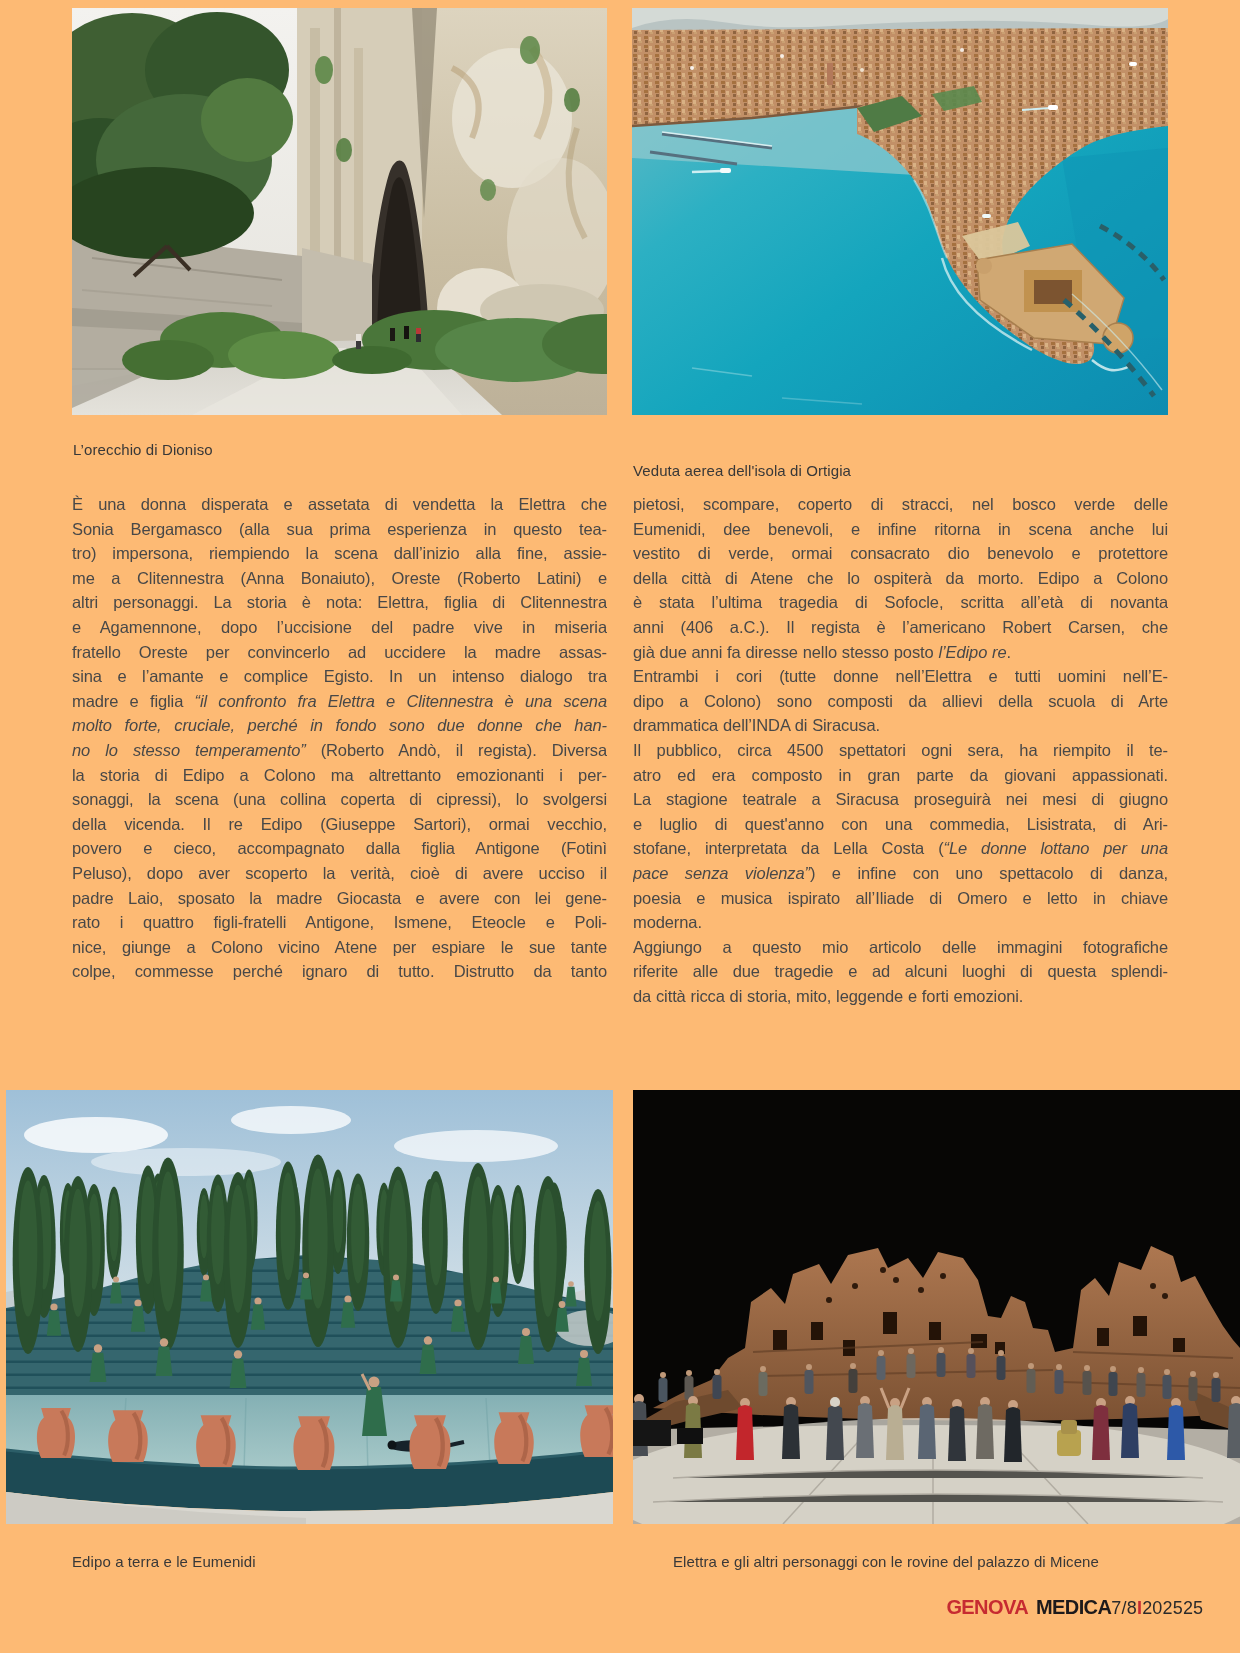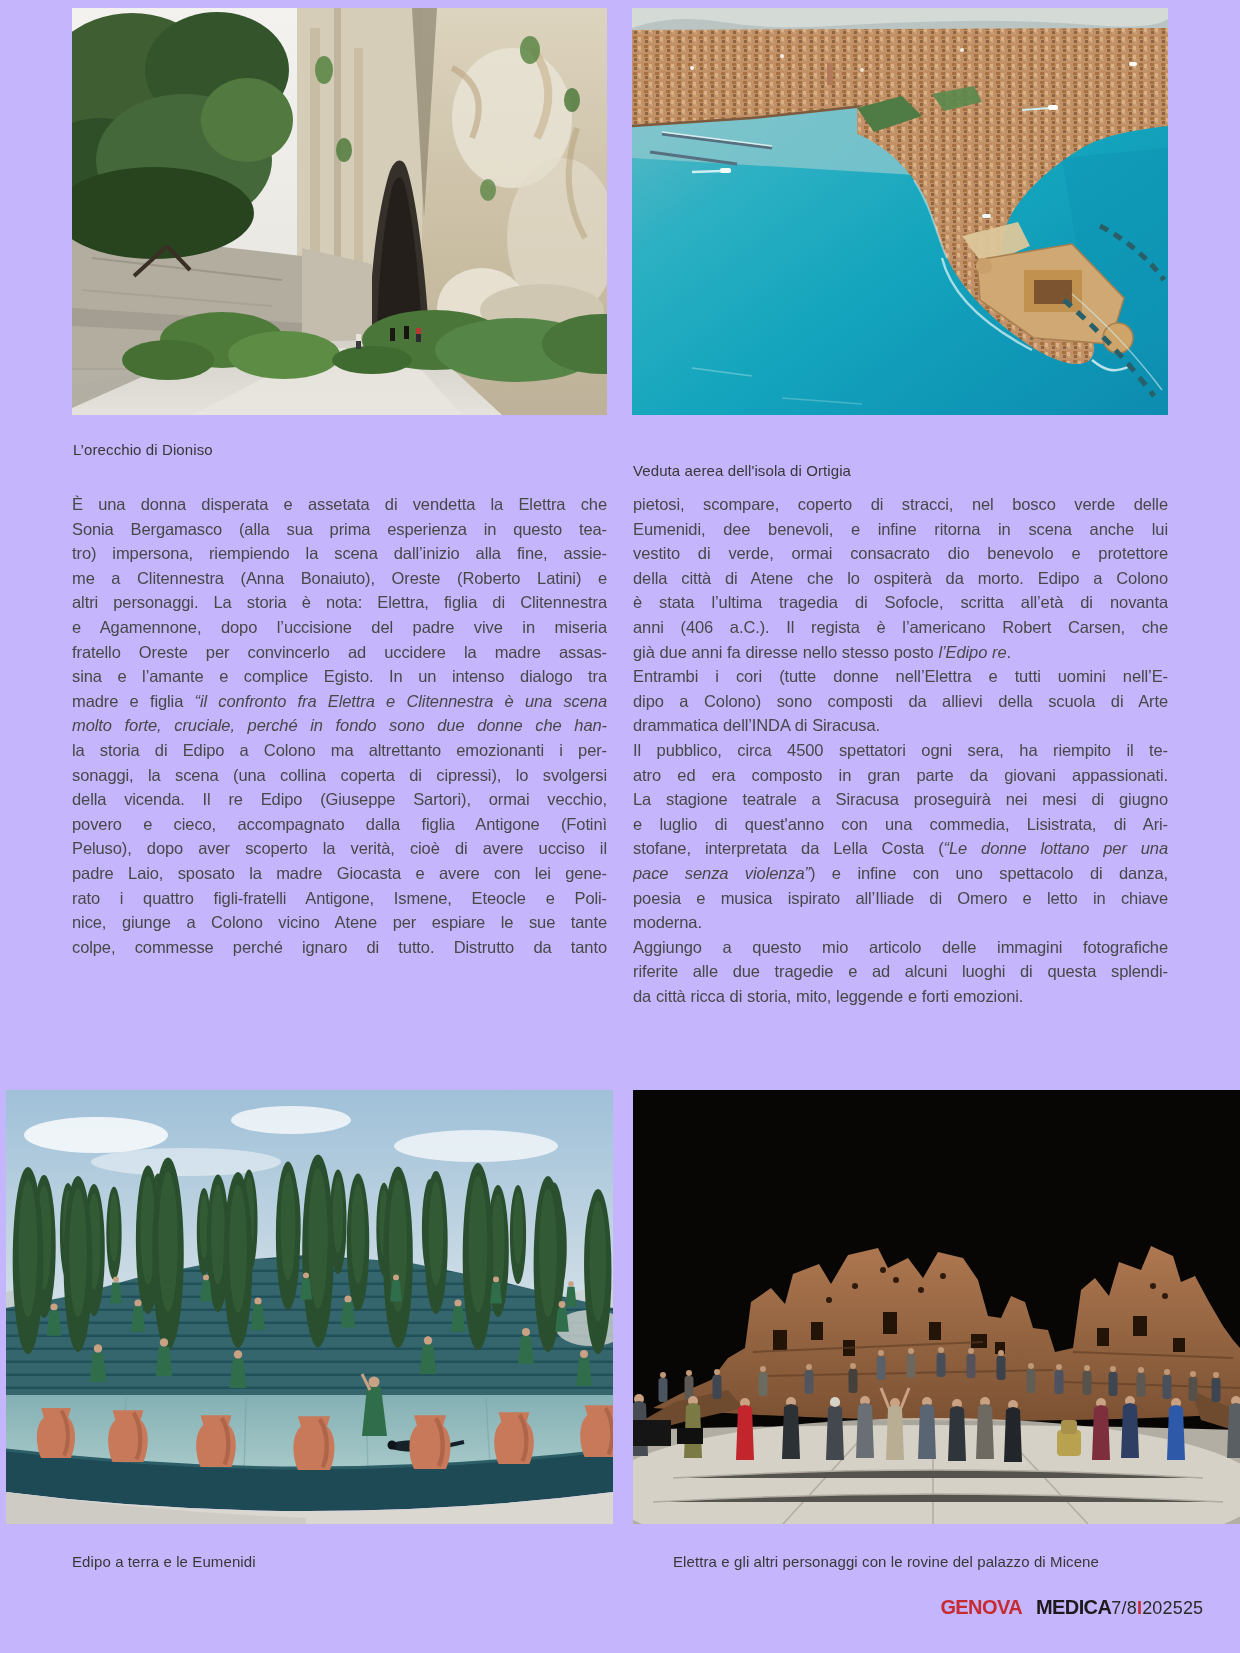--- a/index.html
+++ b/index.html
@@ -1,30 +1,30 @@
 <!DOCTYPE html>
 <html><head>
 <meta charset="utf-8">
 <style>
   html,body{margin:0;padding:0;background:#ffffff;}
-  .page{position:relative;width:1240px;height:1653px;background:#c4b5fd;overflow:hidden;
+  .page{position:relative;width:1240px;height:1653px;background:#fdba74;overflow:hidden;
         font-family:"Liberation Sans","DejaVu Sans",sans-serif;}
   figure.photo{position:absolute;margin:0;padding:0;}
   figure.photo svg{display:block;width:100%;height:100%;}
   .caption{position:absolute;font-size:15px;line-height:18px;color:#383838;letter-spacing:.1px;}
   .col{position:absolute;width:535px;color:#484848;font-size:16.5px;line-height:24.6px;
        letter-spacing:-0.1px;word-spacing:.3px;}
   .line{height:24.6px;text-align:justify;overflow:hidden;}
   .line.just{text-align-last:justify;}
   .it{font-style:italic;}
   .footer{position:absolute;top:1596px;right:37px;white-space:nowrap;}
   .footer span{vertical-align:baseline;}
   .brand{font-weight:700;font-size:20px;letter-spacing:-0.6px;}
   .brand-red{color:#c62b31;}
-  .brand-black{color:#1d1a1b;margin-left:14px;}
+  .brand-black{color:#1d1a1b;margin-left:8px;}
   .issue{font-size:18px;color:#2a2a2a;letter-spacing:.2px;}
   .issue-sep{color:#c62b31;font-weight:700;}
   .pagenum{font-size:18px;color:#2a2a2a;}
 </style>
 </head>
 <body>
 
 <div class="page">
 
   <figure class="photo" style="left:72px;top:8px;width:535px;height:407px;">
@@ -194,20 +194,21 @@
       <div class="line just"><span>È una donna disperata e assetata di vendetta la Elettra che</span></div>
       <div class="line just"><span>Sonia Bergamasco (alla sua prima esperienza in questo tea-</span></div>
       <div class="line just"><span>tro) impersona, riempiendo la scena dall’inizio alla fine, assie-</span></div>
       <div class="line just"><span>me a Clitennestra (Anna Bonaiuto), Oreste (Roberto Latini) e</span></div>
       <div class="line just"><span>altri personaggi. La storia è nota: Elettra, figlia di Clitennestra</span></div>
       <div class="line just"><span>e Agamennone, dopo l’uccisione del padre vive in miseria</span></div>
       <div class="line just"><span>fratello Oreste per convincerlo ad uccidere la madre assas-</span></div>
       <div class="line just"><span>sina e l’amante e complice  Egisto. In un intenso dialogo tra</span></div>
       <div class="line just"><span>madre e figlia </span><span class="it">“il confronto fra Elettra e Clitennestra è una scena</span></div>
       <div class="line just"><span class="it">molto forte, cruciale, perché in fondo sono due donne che han-</span></div>
+      <div class="line just"><span class="it">no lo stesso temperamento”</span><span> (Roberto Andò, il regista). Diversa</span></div>
       <div class="line just"><span>la storia di Edipo a Colono ma altrettanto emozionanti i per-</span></div>
       <div class="line just"><span>sonaggi, la scena (una collina coperta di cipressi), lo svolgersi</span></div>
       <div class="line just"><span>della vicenda. Il re Edipo (Giuseppe Sartori), ormai vecchio,</span></div>
       <div class="line just"><span>povero e cieco, accompagnato dalla figlia Antigone (Fotinì</span></div>
       <div class="line just"><span>Peluso), dopo aver scoperto la verità, cioè di avere ucciso il</span></div>
       <div class="line just"><span>padre Laio, sposato la madre Giocasta e avere con lei gene-</span></div>
       <div class="line just"><span>rato i quattro figli-fratelli Antigone, Ismene, Eteocle e Poli-</span></div>
       <div class="line just"><span>nice, giunge a Colono vicino Atene per espiare le sue tante</span></div>
       <div class="line just"><span>colpe, commesse perché ignaro di tutto. Distrutto da tanto</span></div>
     </div>

